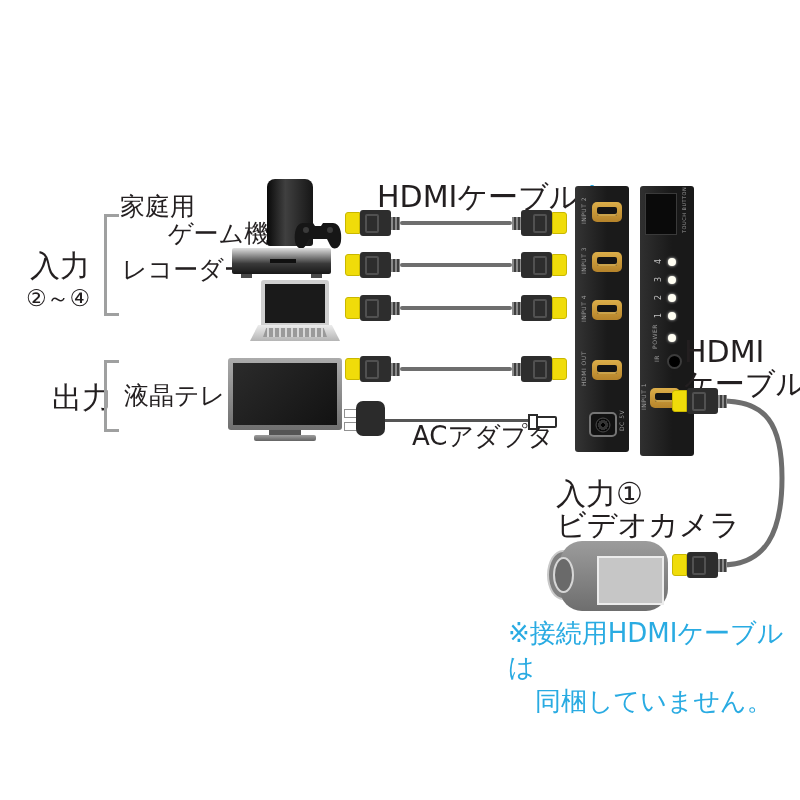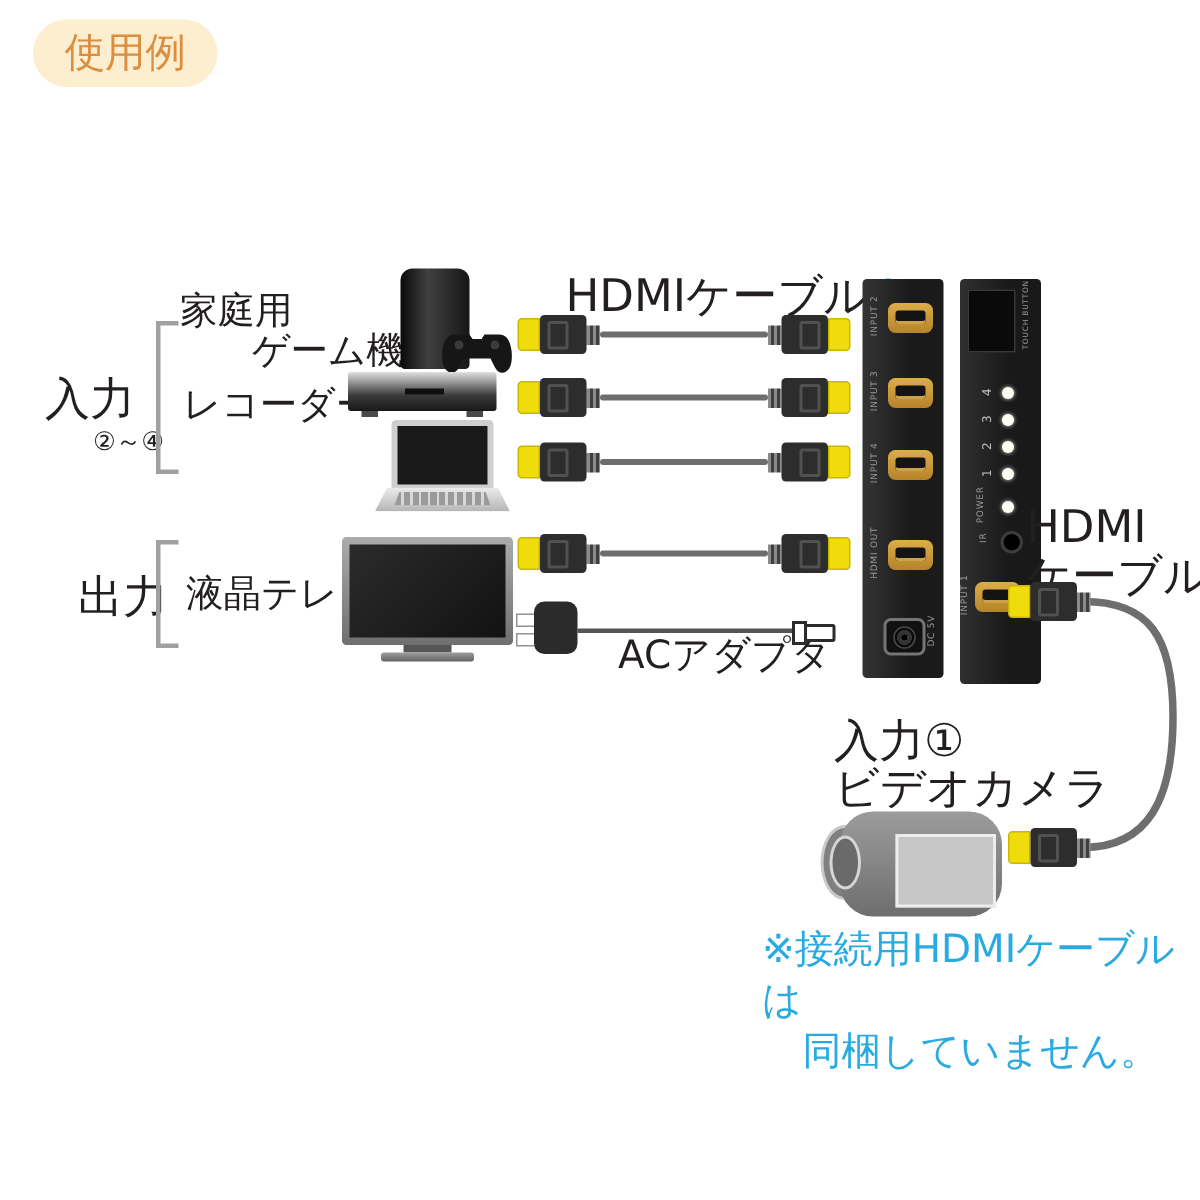--- a/index.html
+++ b/index.html
@@ -97,30 +97,27 @@
   .cam-lens-outer { left:547px; top:550px; width:28px; height:46px; border-radius:50%;
     border:2px solid #c9c9c9; background:#808080; }
   .cam-lens-inner { left:553px; top:557px; width:17px; height:32px; border-radius:50%;
     border:2px solid #d6d6d6; background:#6a6a6a; }
   .cam-screen { left:597px; top:556px; width:63px; height:45px; background:#c6c6c6; border:2px solid #ececec; }
 
   
   .note { left:508px; top:616px; font-size:26px; line-height:34px; color:#29ABE2; }
   .note .ind { padding-left:27px; }
 
-  .t27 { font-size:30px; } .t25 { font-size:25px; } .t23 { font-size:17px;margin-left:36px; } .t26 { font-size:26px; }
+  .t27 { font-size:30px; } .t25 { font-size:25px; } .t23 { font-size:23px; } .t26 { font-size:26px; }
 </style>
 </head>
 <body>
 
 <div id="stage">
 
-  <div class="abs badge">
-    <span>使用例</span>
-  </div>
 
   <div class="abs jp t27" style="left:30px; top:246px;">入力</div>
   <div class="abs jp t23" style="left:26px; top:283px;">②～④</div>
   <div class="abs bracket" style="left:104px; top:214px; height:96px;"></div>
   <div class="abs jp t25" style="left:120px; top:190px;">家庭用</div>
   <div class="abs jp t25" style="left:120px; top:217px;margin-left:48px;">ゲーム機</div>
   <div class="abs jp t25" style="left:122px; top:253px;">レコーダー</div>
 
   <div class="abs jp t27" style="left:52px; top:378px;">出力</div>
   <div class="abs bracket" style="left:104px; top:360px; height:66px;"></div>

